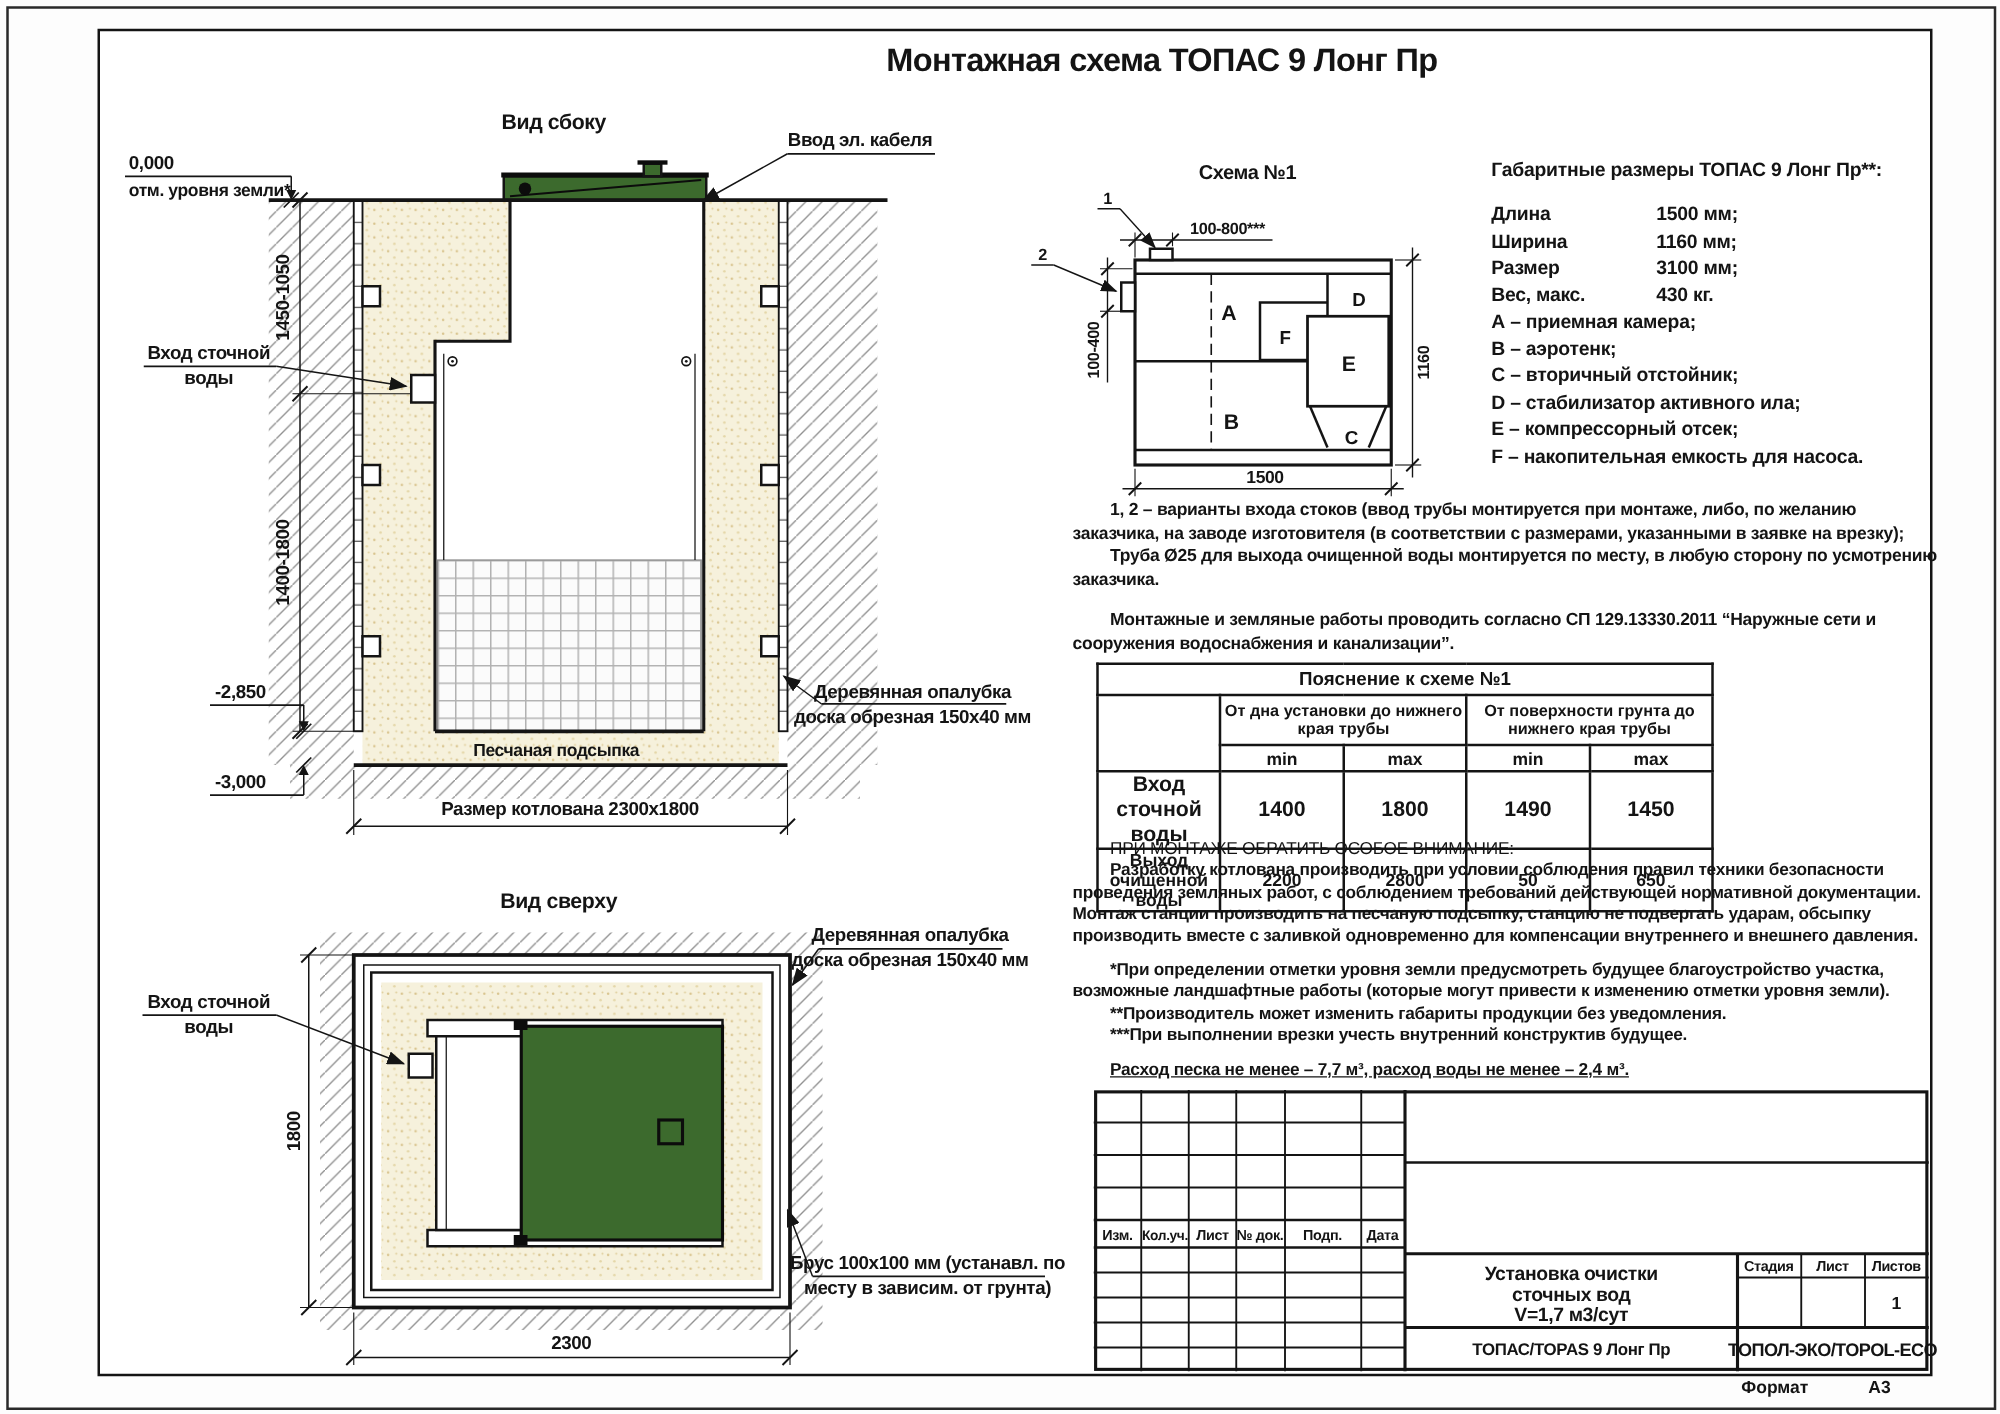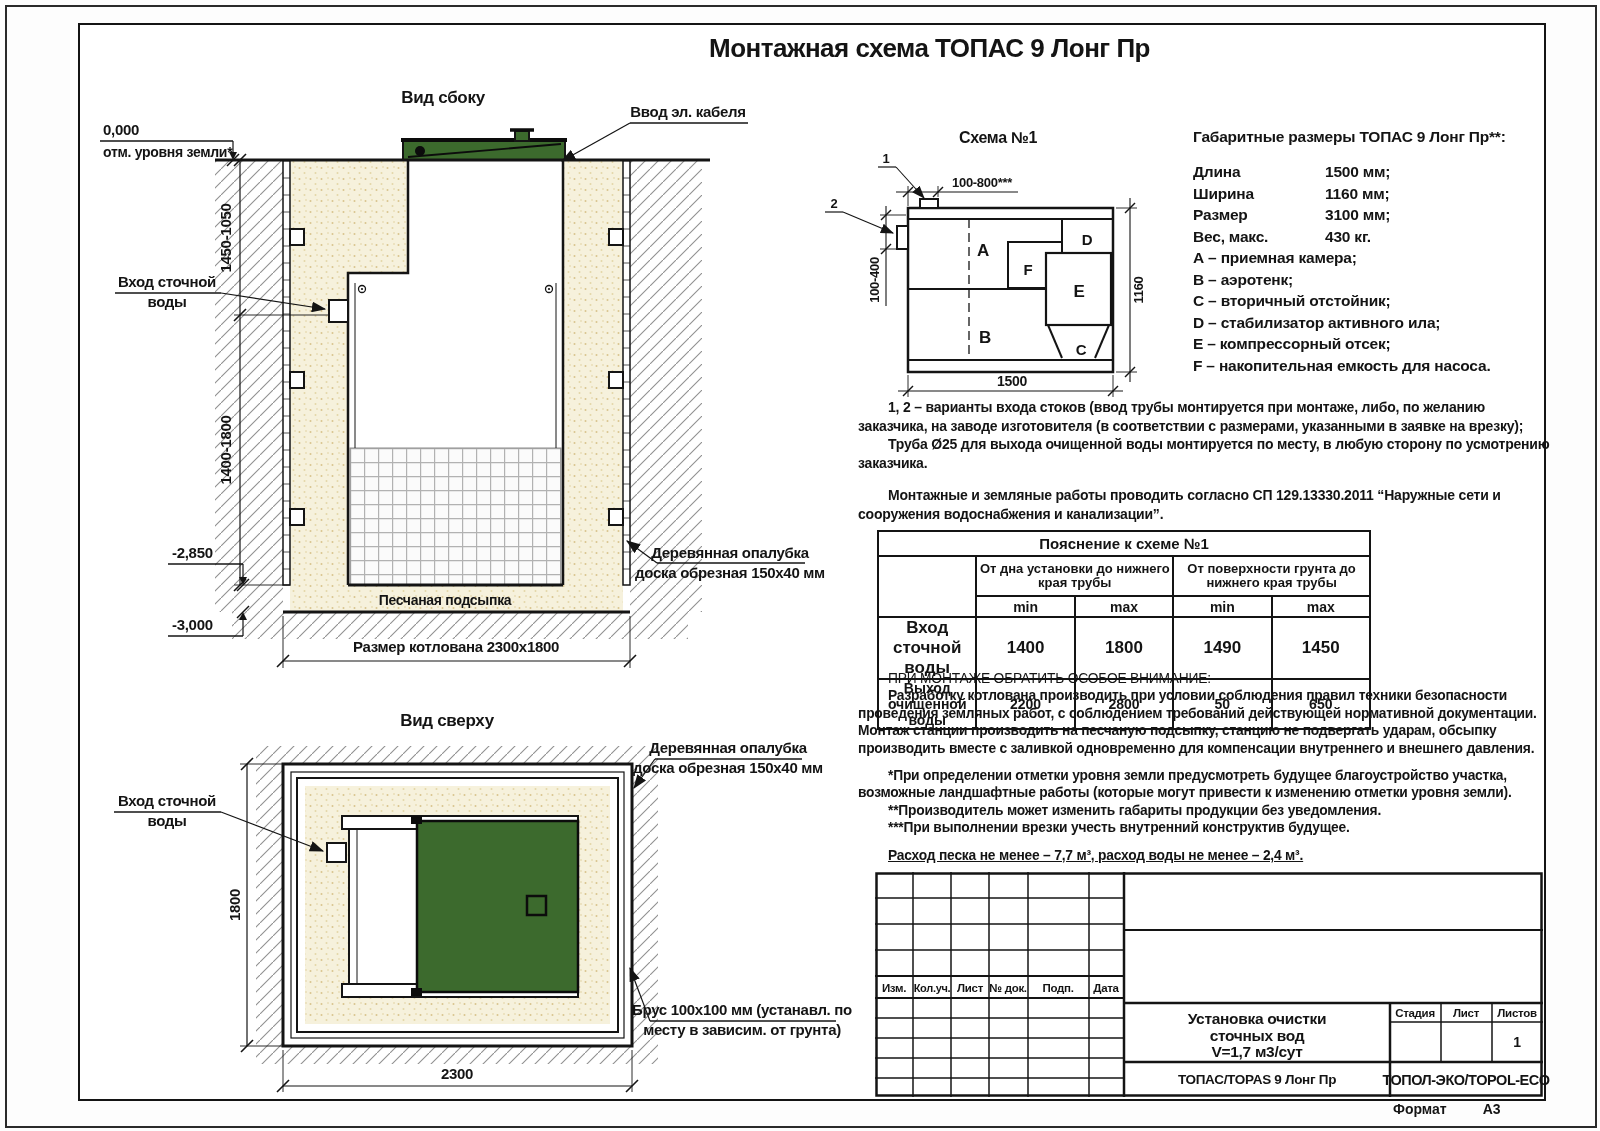--- a/index.html
+++ b/index.html
@@ -25,21 +25,21 @@
   .notes p { margin:0; text-indent:30px; }
   .notes p.gap { margin-top:14px; }
   .exp-table { position:absolute; left:877px; top:530px; border-collapse:collapse; table-layout:fixed;
     width:494px; font-weight:600; }
   .exp-table td { border:2px solid #141414; text-align:center; padding:0; overflow:hidden; }
   .attention { left:858px; top:670px; width:694px; font-size:13.8px; font-weight:600; line-height:17.4px; letter-spacing:-0.2px; }
   .attention .hd { font-weight:400; text-indent:30px; }
   .attention p { margin:0; text-indent:30px; }
   .attention .fns { margin-top:10px; }
   .attention .cons { margin-top:10px; text-indent:30px; text-decoration:underline; }
-  .format { left:1393px; top:1101px; display:flex; gap:36px; font-size:14px; font-weight:600; }
+  .format { left:1393px; top:1101px; display:flex; gap:48px; font-size:14px; font-weight:600; }
 </style>
 </head>
 <body>
 
 <div class="abs sheet-border"></div>
 <div class="abs frame"></div>
 <div class="abs main-title">Монтажная схема ТОПАС 9 Лонг Пр</div>
 
 <svg style="left:80px;top:85px" width="780" height="600" viewBox="80 85 780 600">
   <defs>

